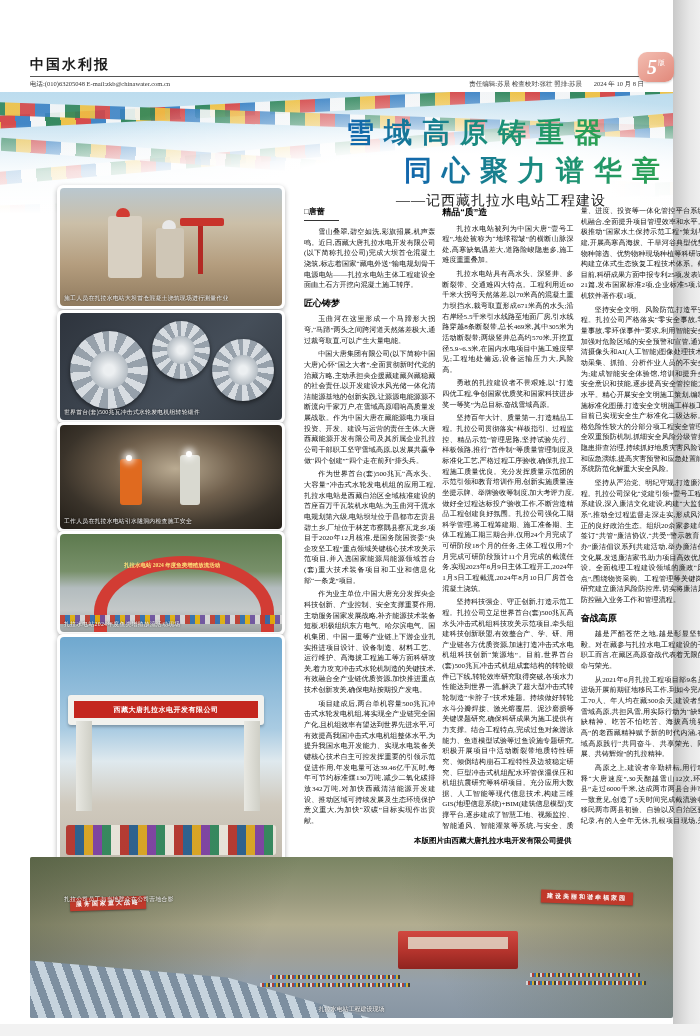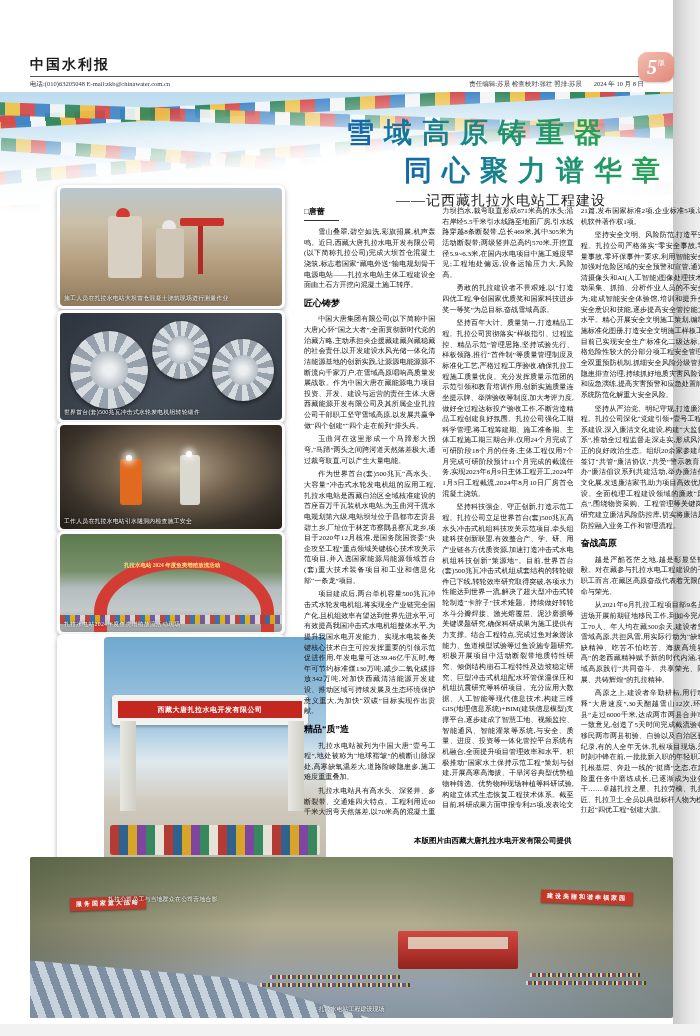--- a/index.html
+++ b/index.html
@@ -98,21 +98,21 @@
   .l1{left:66px;top:30px;} .l2{left:126px;top:26px;}
   .ph4{left:57px;top:531px;width:222px;height:98px;}
   .ph4 .inner{background:linear-gradient(180deg,#5d7a4e 0%,#78906a 38%,#b3bcbe 55%,#c4c9c9 78%,#9aa0a0 100%);}
   .arch{position:absolute;left:34px;top:22px;width:154px;height:76px;
     border:13px solid #d23c34;border-bottom:none;border-radius:154px 154px 0 0/96px 96px 0 0;}
   .arch-text{position:absolute;left:28px;top:28px;width:168px;text-align:center;
     color:#ffe27a;font-size:5.5px;font-weight:bold;z-index:4;}
   .crowd4{position:absolute;left:0;bottom:8px;width:100%;height:9px;opacity:.9;
     background:repeating-linear-gradient(90deg,#c0392b 0 5px,#2b6cb0 5px 10px,#e2b007 10px 15px,#6b4f9e 15px 20px,#d9d9d9 20px 25px);}
   .ph5{left:57px;top:634px;width:222px;height:270px;}
-  .ph5 .inner{background:linear-gradient(180deg,#6fa8cf 0%,#a9cbe2 34%,#dfe9ee 46%,#cfc9bd 62%,#b7b0a2 100%);margin-left:44px;}
+  .ph5 .inner{background:linear-gradient(180deg,#6fa8cf 0%,#a9cbe2 34%,#dfe9ee 46%,#cfc9bd 62%,#b7b0a2 100%);}
   .gate-beam{position:absolute;left:8px;top:58px;width:196px;height:30px;background:#f2f2ee;
     border-radius:3px;box-shadow:0 2px 3px rgba(0,0,0,.25);}
   .gate-sign{position:absolute;left:14px;top:64px;width:184px;height:17px;background:#c4271f;
     color:#fff;font-size:7px;font-weight:bold;display:flex;align-items:center;justify-content:center;
     letter-spacing:.5px;}
   .pillar{position:absolute;top:84px;width:16px;height:90px;background:linear-gradient(90deg,#e8e8e2,#cfcfc6);}
   .pl1{left:16px;} .pl2{left:184px;}
   .crowd5{position:absolute;left:6px;bottom:52px;width:210px;height:30px;border-radius:3px;opacity:.95;
     background:repeating-linear-gradient(90deg,#b3342c 0 9px,#275d8c 9px 18px,#d8a31f 18px 27px,#7b3fa0 27px 36px,#2f855a 36px 45px,#e8e4da 45px 54px);}
   .crowd5b{position:absolute;left:6px;bottom:30px;width:210px;height:20px;border-radius:3px;opacity:.85;
@@ -230,23 +230,24 @@
     <div class="crowd5"></div>
     <div class="crowd5b"></div>
     <div class="pcap">扎拉公司员工与当地群众在公司营地合影</div>
   </div>
 </div>
 
 <div class="article">
   <div><span class="byline">□唐蕾</span></div>
   <p>雪山叠翠,碧空如洗,彩旗招展,机声轰鸣。近日,西藏大唐扎拉水电开发有限公司(以下简称扎拉公司)完成大坝首仓混凝土浇筑,标志着国家“藏电外送”输电规划骨干电源电站——扎拉水电站主体工程建设全面由土石方开挖向混凝土施工转序。</p>
   <h3>匠心铸梦</h3>
+  <p>玉曲河在这里形成一个马蹄形大拐弯,“马蹄”两头之间跨河道天然落差极大,通过裁弯取直,可以产生大量电能。</p>
   <p>中国大唐集团有限公司(以下简称中国大唐)心怀“国之大者”,全面贯彻新时代党的治藏方略,主动承担央企援藏建藏兴藏稳藏的社会责任,以开发建设水风光储一体化清洁能源基地的创新实践,让源源电能源源不断流向千家万户,在雪域高原唱响高质量发展战歌。作为中国大唐在藏能源电力项目投资、开发、建设与运营的责任主体,大唐西藏能源开发有限公司及其所属企业扎拉公司干部职工坚守雪域高原,以发展共赢争做“四个创建”“四个走在前列”排头兵。</p>
-  <p>玉曲河在这里形成一个马蹄形大拐弯,“马蹄”两头之间跨河道天然落差极大,通过裁弯取直,可以产生大量电能。</p>
   <p>作为世界首台(套)500兆瓦“高水头、大容量”冲击式水轮发电机组的应用工程,扎拉水电站是西藏自治区全域核准建设的首座百万千瓦装机水电站,为玉曲河干流水电规划第六级,电站坝址位于昌都市左贡县碧土乡,厂址位于林芝市察隅县察瓦龙乡,项目于2020年12月核准,是国务院国资委“央企攻坚工程”重点领域关键核心技术攻关示范项目,并入选国家能源局能源领域首台(套)重大技术装备项目和工业和信息化部“一条龙”项目。</p>
+  <p>作为业主单位,中国大唐充分发挥央企科技创新、产业控制、安全支撑重要作用,主动服务国家发展战略,补齐能源技术装备短板,积极组织东方电气、哈尔滨电气、国机集团、中国一重等产业链上下游企业扎实推进项目设计、设备制造、材料工艺、运行维护、高海拔工程施工等方面科研攻关,着力攻克冲击式水轮机制造的关键技术,有效融合全产业链优质资源,加快推进重点技术创新攻关,确保电站按期投产发电。</p>
   <p>项目建成后,两台单机容量500兆瓦冲击式水轮发电机组,将实现全产业链完全国产化,且机组效率有望达到世界先进水平,可有效提高我国冲击式水电机组整体水平,为提升我国水电开发能力、实现水电装备关键核心技术自主可控发挥重要的引领示范促进作用,年发电量可达39.46亿千瓦时,每年可节约标准煤130万吨,减少二氧化碳排放342万吨,对加快西藏清洁能源开发建设、推动区域可持续发展及生态环境保护意义重大,为加快“双碳”目标实现作出贡献。</p>
   <h3>精品“质”造</h3>
   <p>扎拉水电站被列为中国大唐“壹号工程”,地处被称为“地球褶皱”的横断山脉深处,高寒缺氧温差大,道路险峻隐患多,施工难度重重叠加。</p>
   <p>扎拉水电站具有高水头、深竖井、多断裂带、交通难四大特点。工程利用近60千米大拐弯天然落差,以70米高的混凝土重力坝挡水,裁弯取直形成671米高的水头;沿右岸经5.5千米引水线路至地面厂房,引水线路穿越8条断裂带,总长469米,其中305米为活动断裂带;两级竖井总高约570米,开挖直径5.9~6.3米,在国内水电项目中施工难度罕见;工程地处偏远,设备运输压力大,风险高。</p>
   <p>勇敢的扎拉建设者不畏艰难,以“打造四优工程,争创国家优质奖和国家科技进步奖一等奖”为总目标,奋战雪域高原。</p>
   <p>坚持百年大计、质量第一,打造精品工程。扎拉公司贯彻落实“样板指引、过程监控、精品示范”管理思路,坚持试验先行、样板领路,推行“首件制”等质量管理制度及标准化工艺,严格过程工序验收,确保扎拉工程施工质量优良。充分发挥质量示范团的示范引领和教育培训作用,创新实施质量连坐提示牌、举牌验收等制度,加大考评力度,做好全过程达标投产验收工作,不断营造精品工程创建良好氛围。扎拉公司强化工期科学管理,将工程筹建期、施工准备期、主体工程施工期三期合并,仅用24个月完成了可研阶段18个月的任务,主体工程仅用7个月完成可研阶段预计11个月完成的截流任务,实现2023年6月9日主体工程开工,2024年1月3日工程截流,2024年8月10日厂房首仓混凝土浇筑。</p>
   <p>坚持科技强企、守正创新,打造示范工程。扎拉公司立足世界首台(套)500兆瓦高水头冲击式机组科技攻关示范项目,牵头组建科技创新联盟,有效整合产、学、研、用产业链各方优质资源,加速打造冲击式水电机组科技创新“策源地”。目前,世界首台(套)500兆瓦冲击式机组成套结构的转轮锻件已下线,转轮效率研究取得突破,各项水力性能达到世界一流,解决了超大型冲击式转轮制造“卡脖子”技术难题。持续做好转轮水斗分瓣焊接、激光熔覆层、泥沙磨损等关键课题研究,确保科研成果为施工提供有力支撑。结合工程特点,完成过鱼对象游泳能力、鱼道模型试验等过鱼设施专题研究,积极开展项目中活动断裂带地质特性研究、倾倒结构崩石工程特性及边坡稳定研究、巨型冲击式机组配水环管保温保压和机组抗震研究等科研项目。充分应用大数据、人工智能等现代信息技术,构建三维GIS(地理信息系统)+BIM(建筑信息模型)支撑平台,逐步建成了智慧工地、视频监控、智能通风、智能灌浆等系统,与安全、质量、进度、投资等一体化管控平台系统有机融合,全面提升项目管理效率和水平。积极推动“国家水土保持示范工程”策划与创建,开展高寒高海拔、干旱河谷典型优势植物种筛选、优势物种现场种植等科研试验,构建立体式生态恢复工程技术体系。截至目前,科研成果方面申报专利25项,发表论文21篇,发布国家标准2项,企业标准5项,计算机软件著作权1项。</p>
   <p>坚持安全文明、风险防范,打造平安工程。扎拉公司严格落实“零安全事故,零质量事故,零环保事件”要求,利用智能安全帽加强对危险区域的安全预警和宣管,通过高清摄像头和AI(人工智能)图像处理技术,自动采集、抓拍、分析作业人员的不安全行为;建成智能安全体验馆,培训和提升全员安全意识和技能,逐步提高安全管控能力和水平。精心开展安全文明施工策划,编制实施标准化图册,打造安全文明施工样板工地,目前已实现安全生产标准化二级达标。严格危险性较大的分部分项工程安全管理,健全双重预防机制,抓细安全风险分级管控和隐患排查治理,持续抓好地质灾害风险评估和应急演练,提高灾害预警和应急处置能力,系统防范化解重大安全风险。</p>
   <p>坚持从严治党、明纪守规,打造廉洁工程。扎拉公司深化“党建引领+壹号工程”体系建设,深入廉洁文化建设,构建“大监督体系”,推动全过程监督走深走实,形成风清气正的良好政治生态。组织20余家参建单位签订“共管”廉洁协议,“共受”警示教育,“共办”廉洁倡议系列共建活动,举办廉洁作品文化展,发送廉洁家书,助力项目高效优质建设。全面梳理工程建设领域的廉政“风险点”,围绕物资采购、工程管理等关键岗位,研究建立廉洁风险防控库,切实将廉洁风险防控融入业务工作和管理流程。</p>
   <h3>奋战高原</h3>

